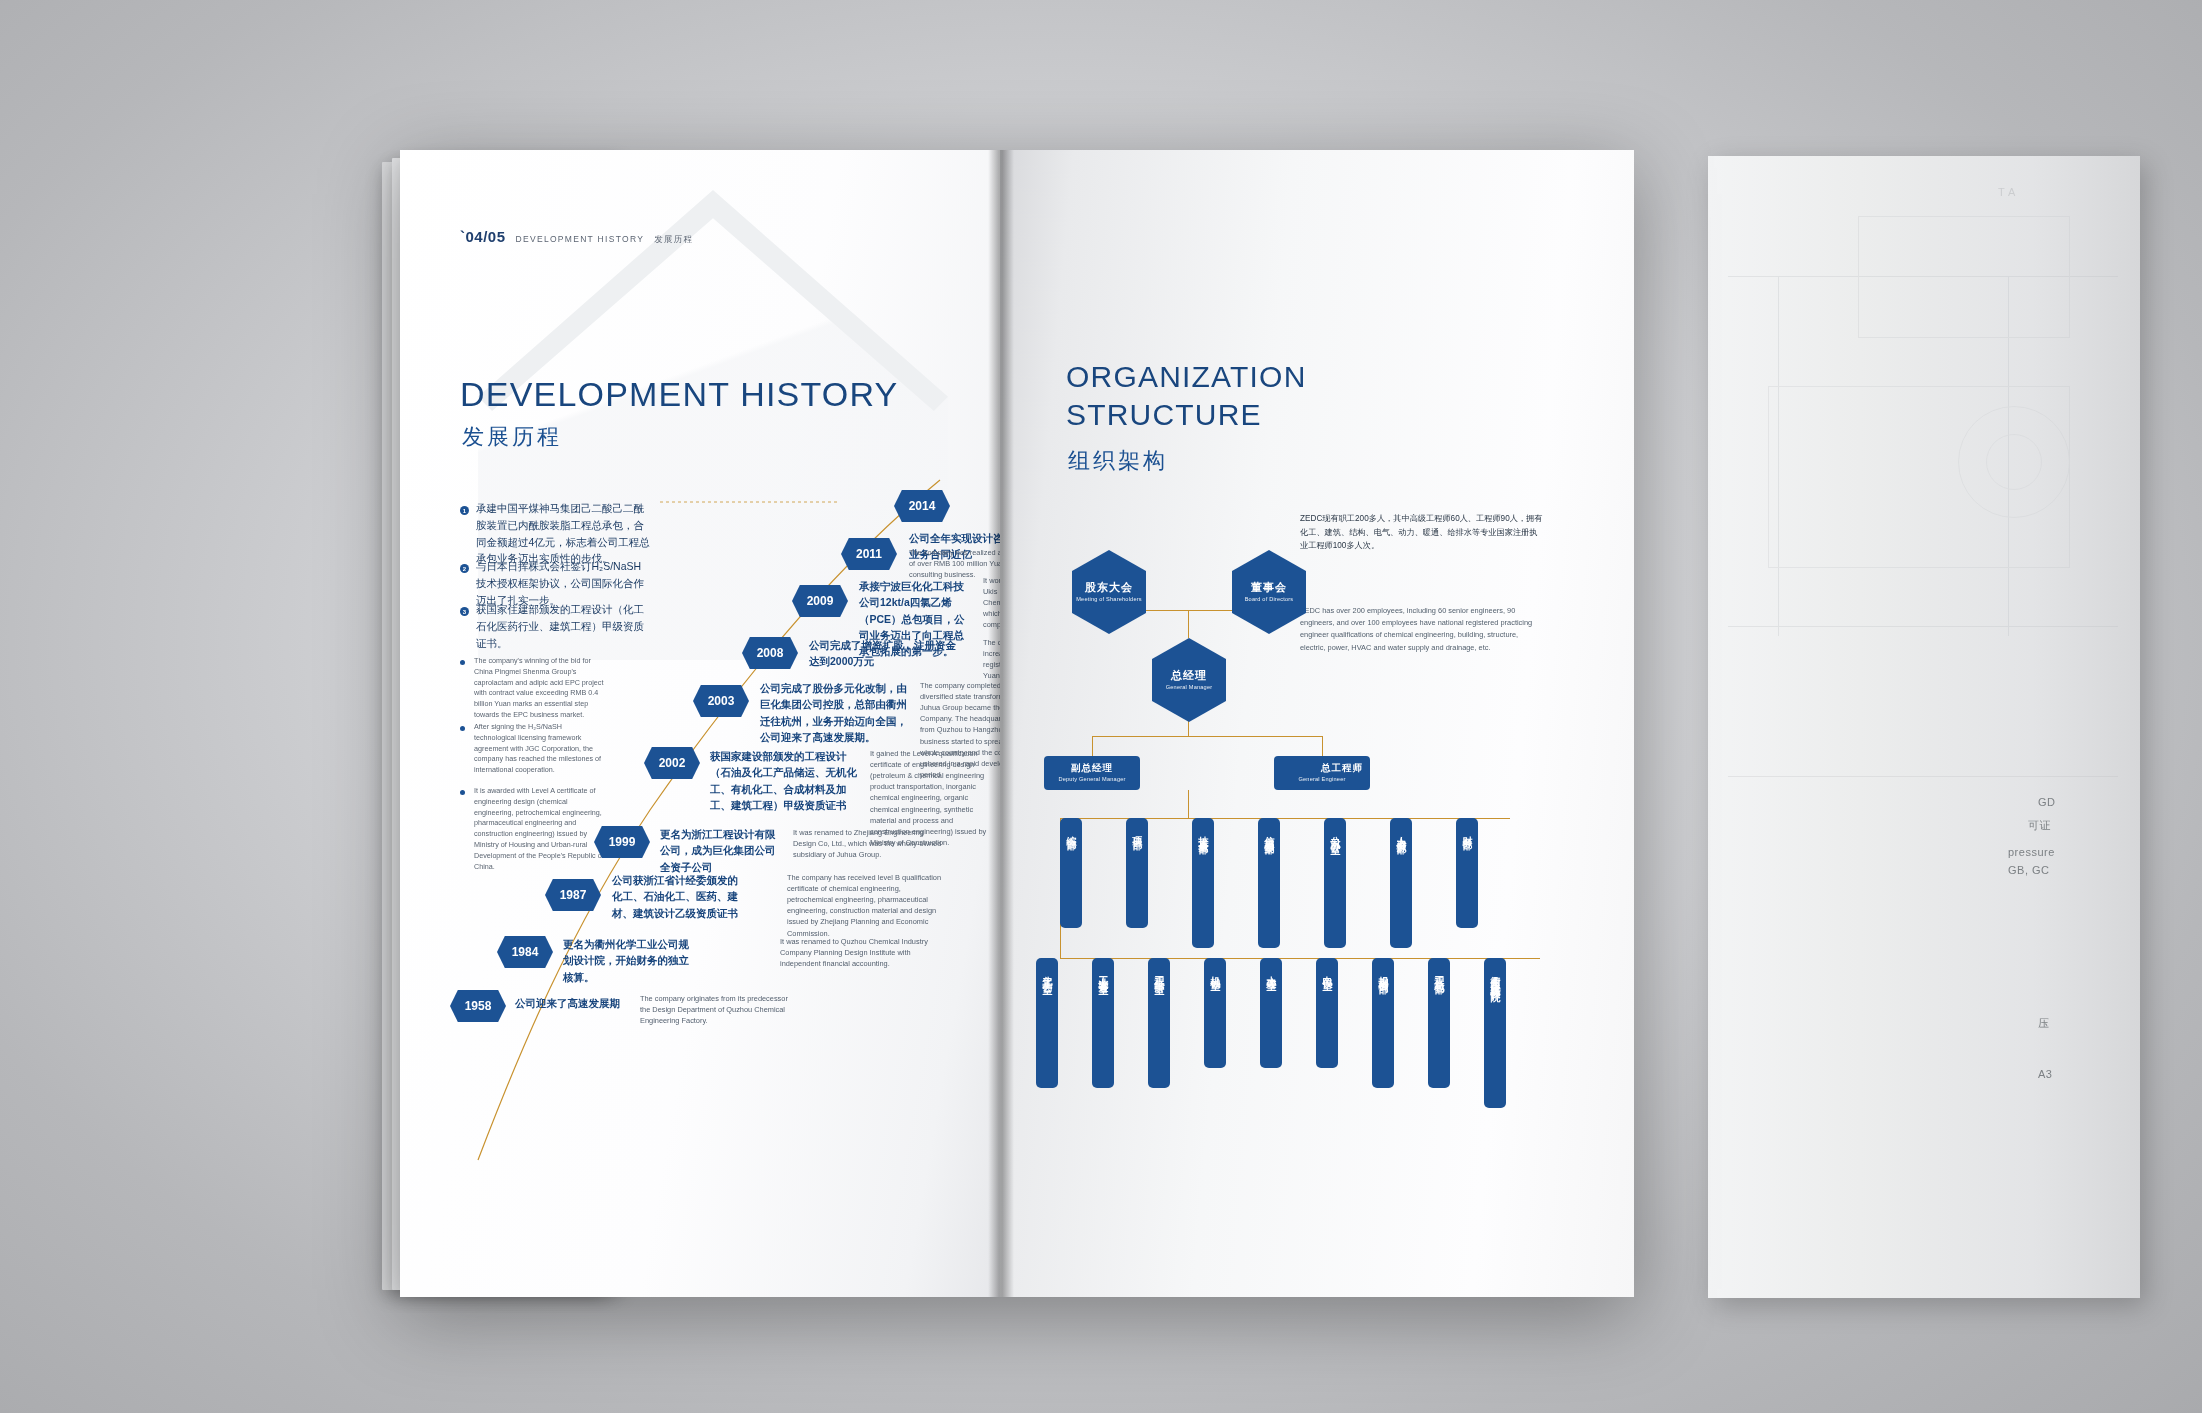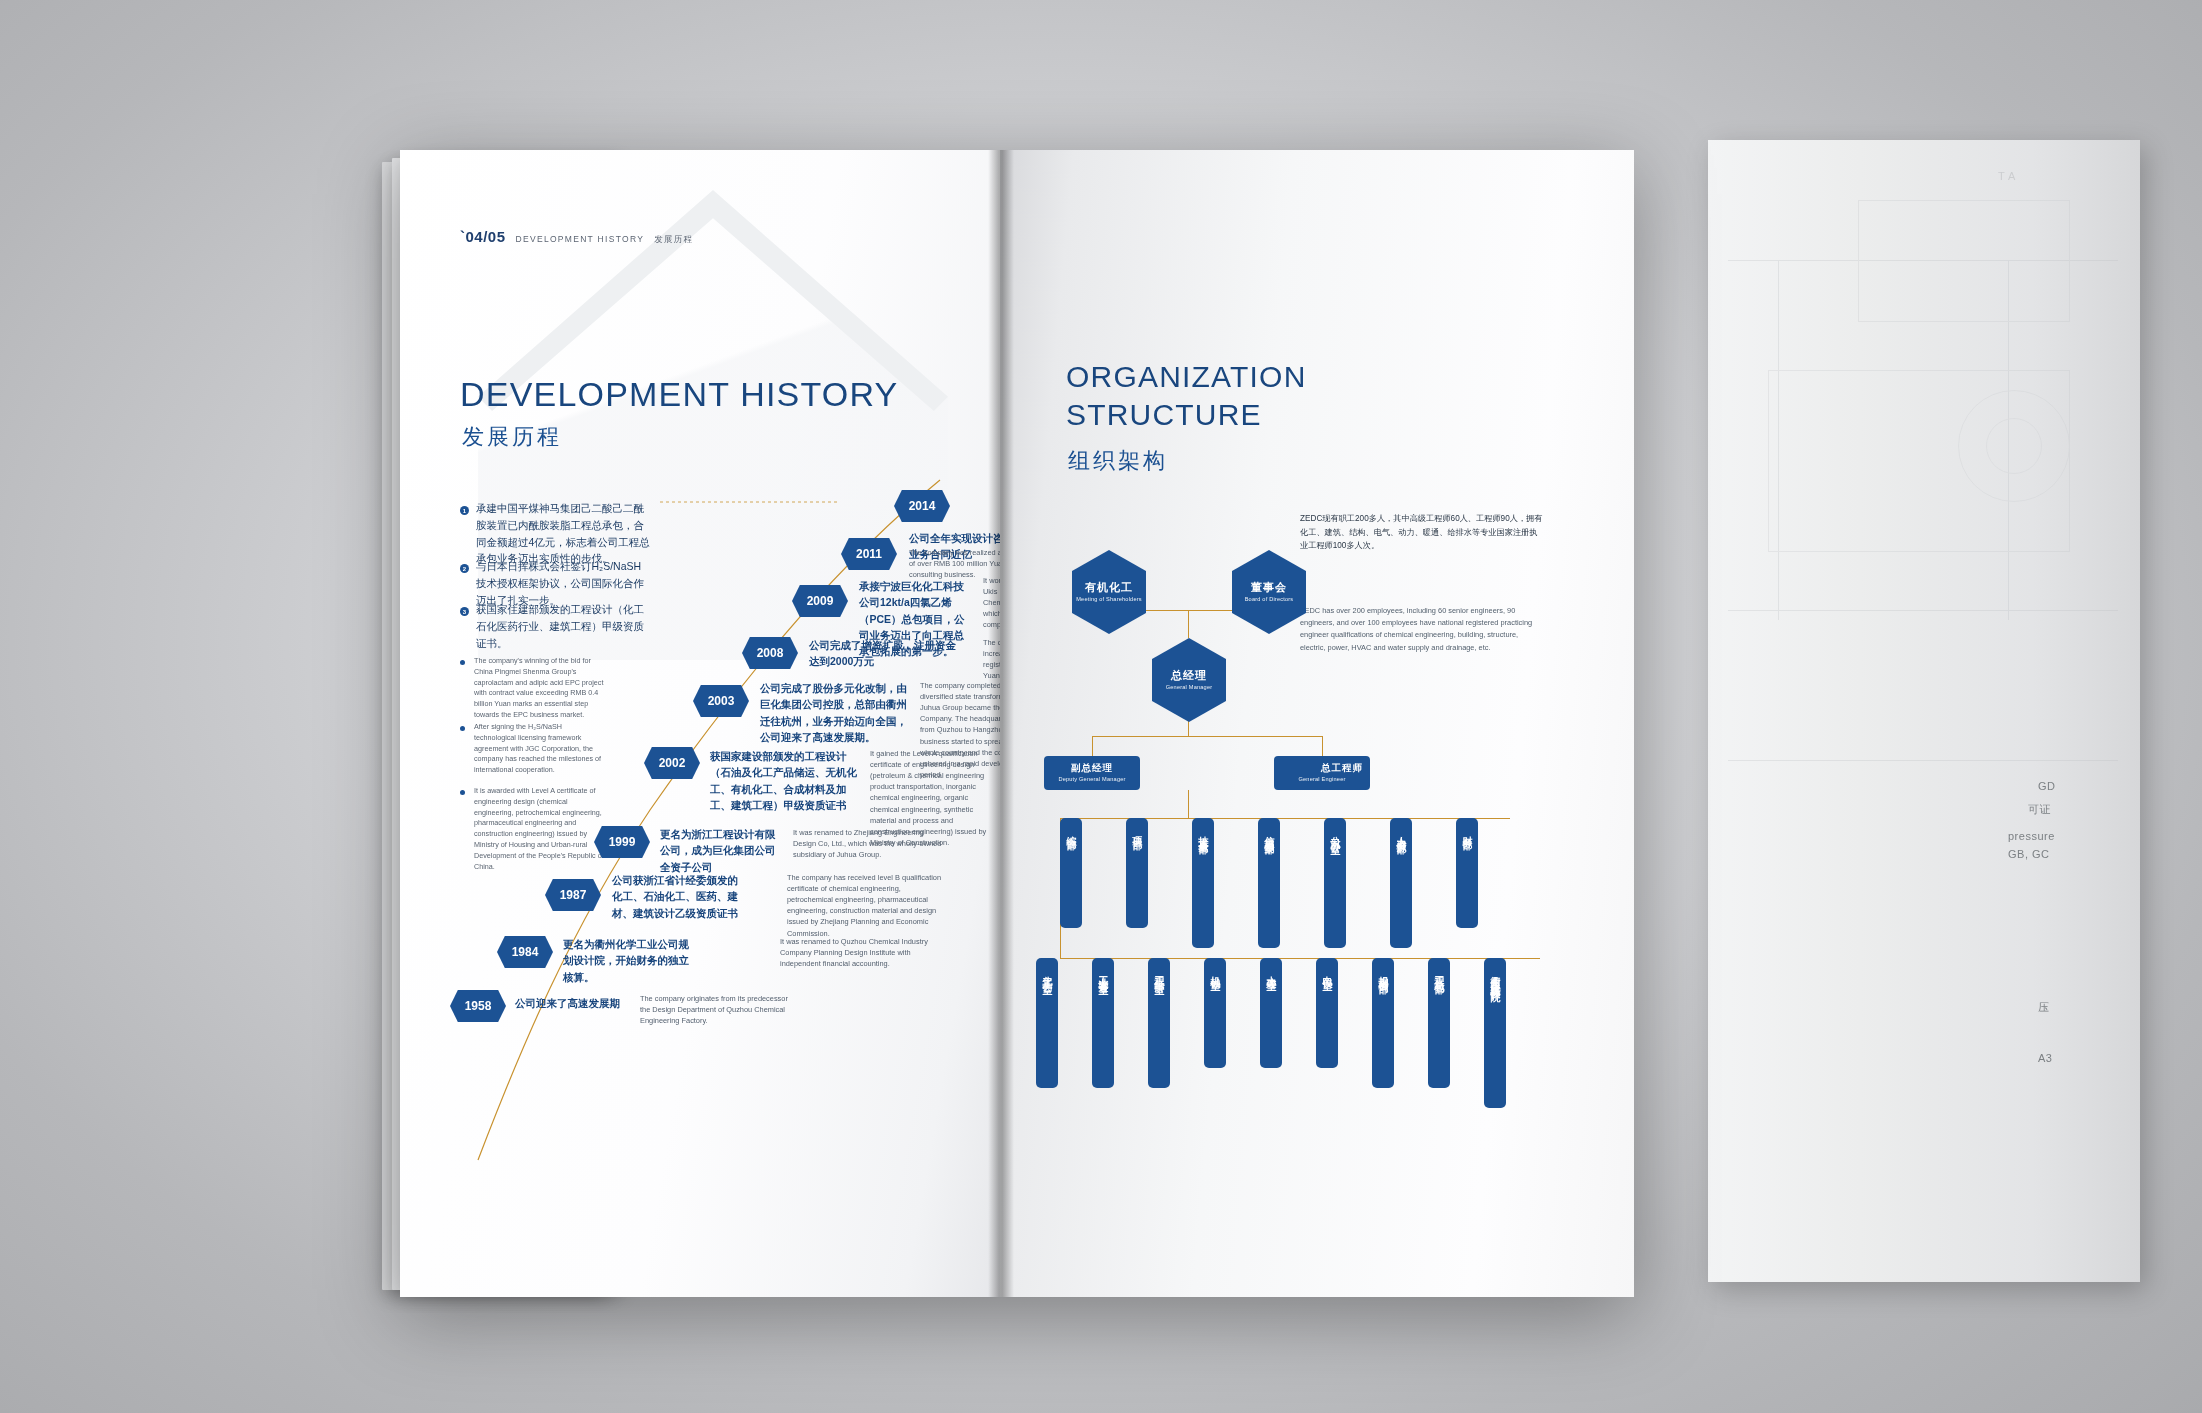--- a/index.html
+++ b/index.html
@@ -5,21 +5,21 @@
   html,body{margin:0;padding:0;}
   body{
     width:2202px;height:1413px;overflow:hidden;
     font-family:"Liberation Sans", sans-serif;
     background:#c8c9cb;
   }
   .stage{position:relative;width:2202px;height:1413px;
     background:radial-gradient(ellipse at 48% 45%, #e2e3e5 0%, #cdced1 45%, #b6b7ba 75%, #a9aaad 100%);
   }
   .rightflip{
-    position:absolute;left:1708px;top:140px;width:432px;height:1142px;
+    position:absolute;left:1708px;top:156px;width:432px;height:1142px;
     background:linear-gradient(90deg,#f3f4f5 0%,#eceded 35%,#e3e4e6 75%,#d6d7d9 100%);
     box-shadow:6px 8px 26px rgba(0,0,0,.22);
     overflow:hidden;
     text-align:center;
   }
   .rightflip .ghost{
     position:absolute;inset:0;opacity:.28;
   }
   .rightflip .gl{position:absolute;background:#b9bcc0;height:1px;}
   .rightflip .gv{position:absolute;background:#b9bcc0;width:1px;}
@@ -212,21 +212,21 @@
         <div class="conn" style="left:188px;top:560px;width:1px;height:26px;"></div>
         <div class="conn" style="left:92px;top:586px;width:230px;height:1px;"></div>
         <div class="conn" style="left:92px;top:586px;width:1px;height:20px;"></div>
         <div class="conn" style="left:322px;top:586px;width:1px;height:20px;"></div>
         <div class="conn" style="left:188px;top:640px;width:1px;height:28px;"></div>
         <div class="conn" style="left:60px;top:668px;width:450px;height:1px;"></div>
         <div class="conn" style="left:60px;top:668px;width:1px;height:140px;"></div>
         <div class="conn" style="left:60px;top:808px;width:480px;height:1px;"></div>
 
         <div class="node hexnode" style="left:72px;top:400px;">
-          <span class="cn">有机化工</span>
+          <span class="cn">股东大会</span>
           <span class="en">Meeting of Shareholders</span>
         </div>
         <div class="node hexnode" style="left:232px;top:400px;">
           <span class="cn">董事会</span>
           <span class="en">Board of Directors</span>
         </div>
 
         <div class="node hexnode" style="left:152px;top:488px;">
           <span class="cn">总经理</span>
           <span class="en">General Manager</span>

